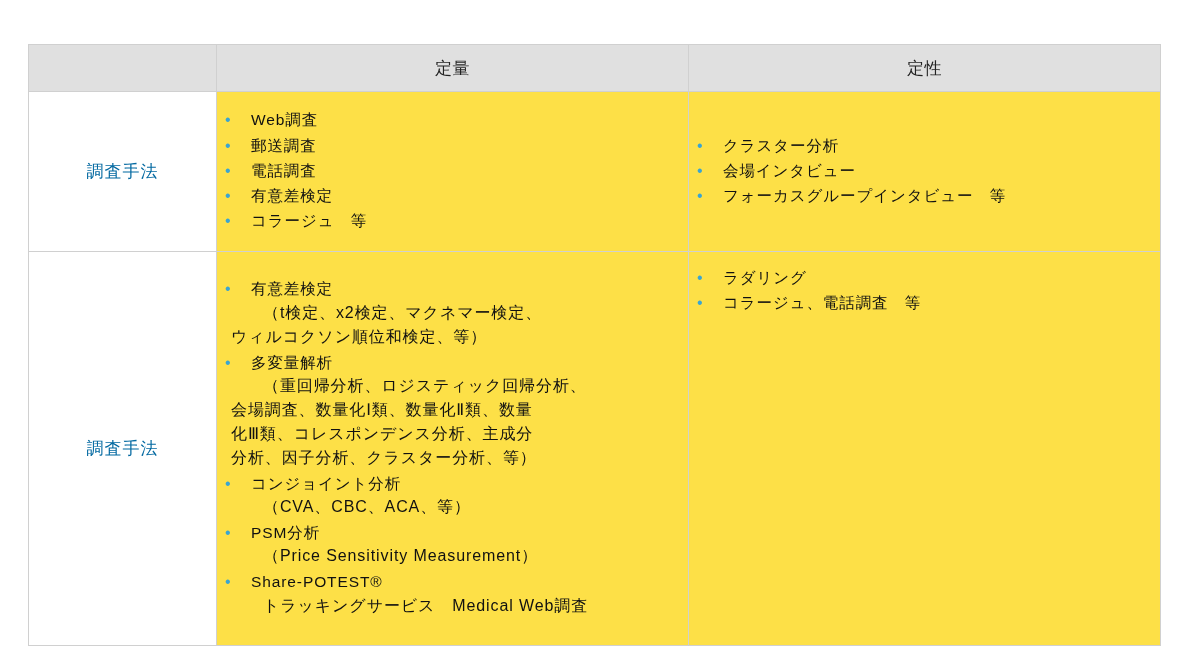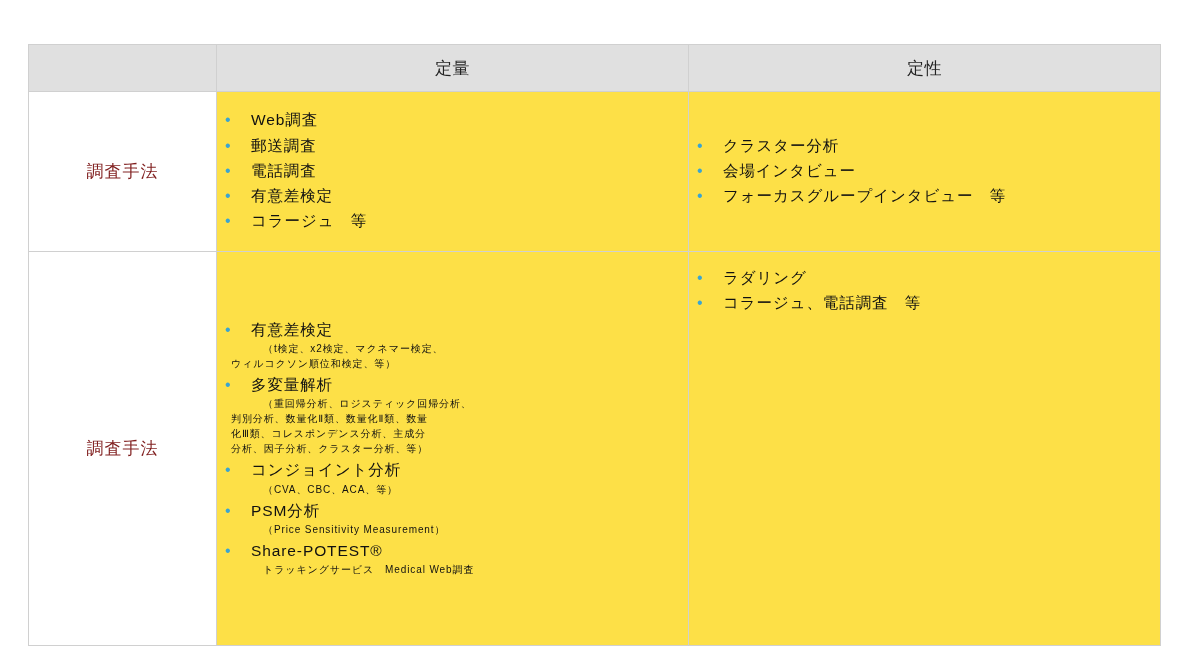--- a/index.html
+++ b/index.html
@@ -44,21 +44,21 @@
     color: #222222;
     text-align: center;
     letter-spacing: 0.5px;
   }
   thead th.corner {
     background: #e0e0e0;
   }
   td.rowlabel {
     text-align: center;
     font-size: 17px;
-    color: #7f1d1d;
+    color: #0369a1;
     font-weight: normal;
     letter-spacing: 1px;
     background: #ffffff;
   }
   td.cell {
     padding: 14px 16px 16px 16px;
     background: #fde047;
   }
   ul.bullets {
     list-style: none;
@@ -79,21 +79,21 @@
     position: absolute;
     left: 8px;
     top: 0;
     color: #3aa5d1;
     font-size: 16px;
     line-height: 1.5;
   }
   .sub {
     display: block;
     letter-spacing: 0.9px;
-    font-size: 10px;
+    font-size: 16px;
     line-height: 1.5;
     color: #111111;
   }
   .sub.indent {
     padding-left: 14px;
     text-indent: -2px;
   }
   .sub.hang {
     padding-left: 0;
     margin-left: -20px;
@@ -147,21 +147,21 @@
         <td class="cell">
           <ul class="bullets dense">
             <li>
               <span>有意差検定</span>
               <span class="sub indent">（t検定、x2検定、マクネマー検定、</span>
               <span class="sub hang">ウィルコクソン順位和検定、等）</span>
             </li>
             <li>
               <span>多変量解析</span>
               <span class="sub indent">（重回帰分析、ロジスティック回帰分析、</span>
-              <span class="sub hang">判別分析、数量化Ⅱ類、数量化Ⅱ類、数量</span>
+              <span class="sub hang">会場調査、数量化Ⅰ類、数量化Ⅱ類、数量</span>
               <span class="sub hang">化Ⅲ類、コレスポンデンス分析、主成分</span>
               <span class="sub hang">分析、因子分析、クラスター分析、等）</span>
             </li>
             <li>
               <span>コンジョイント分析</span>
               <span class="sub indent">（CVA、CBC、ACA、等）</span>
             </li>
             <li>
               <span>PSM分析</span>
               <span class="sub indent">（Price Sensitivity Measurement）</span>

